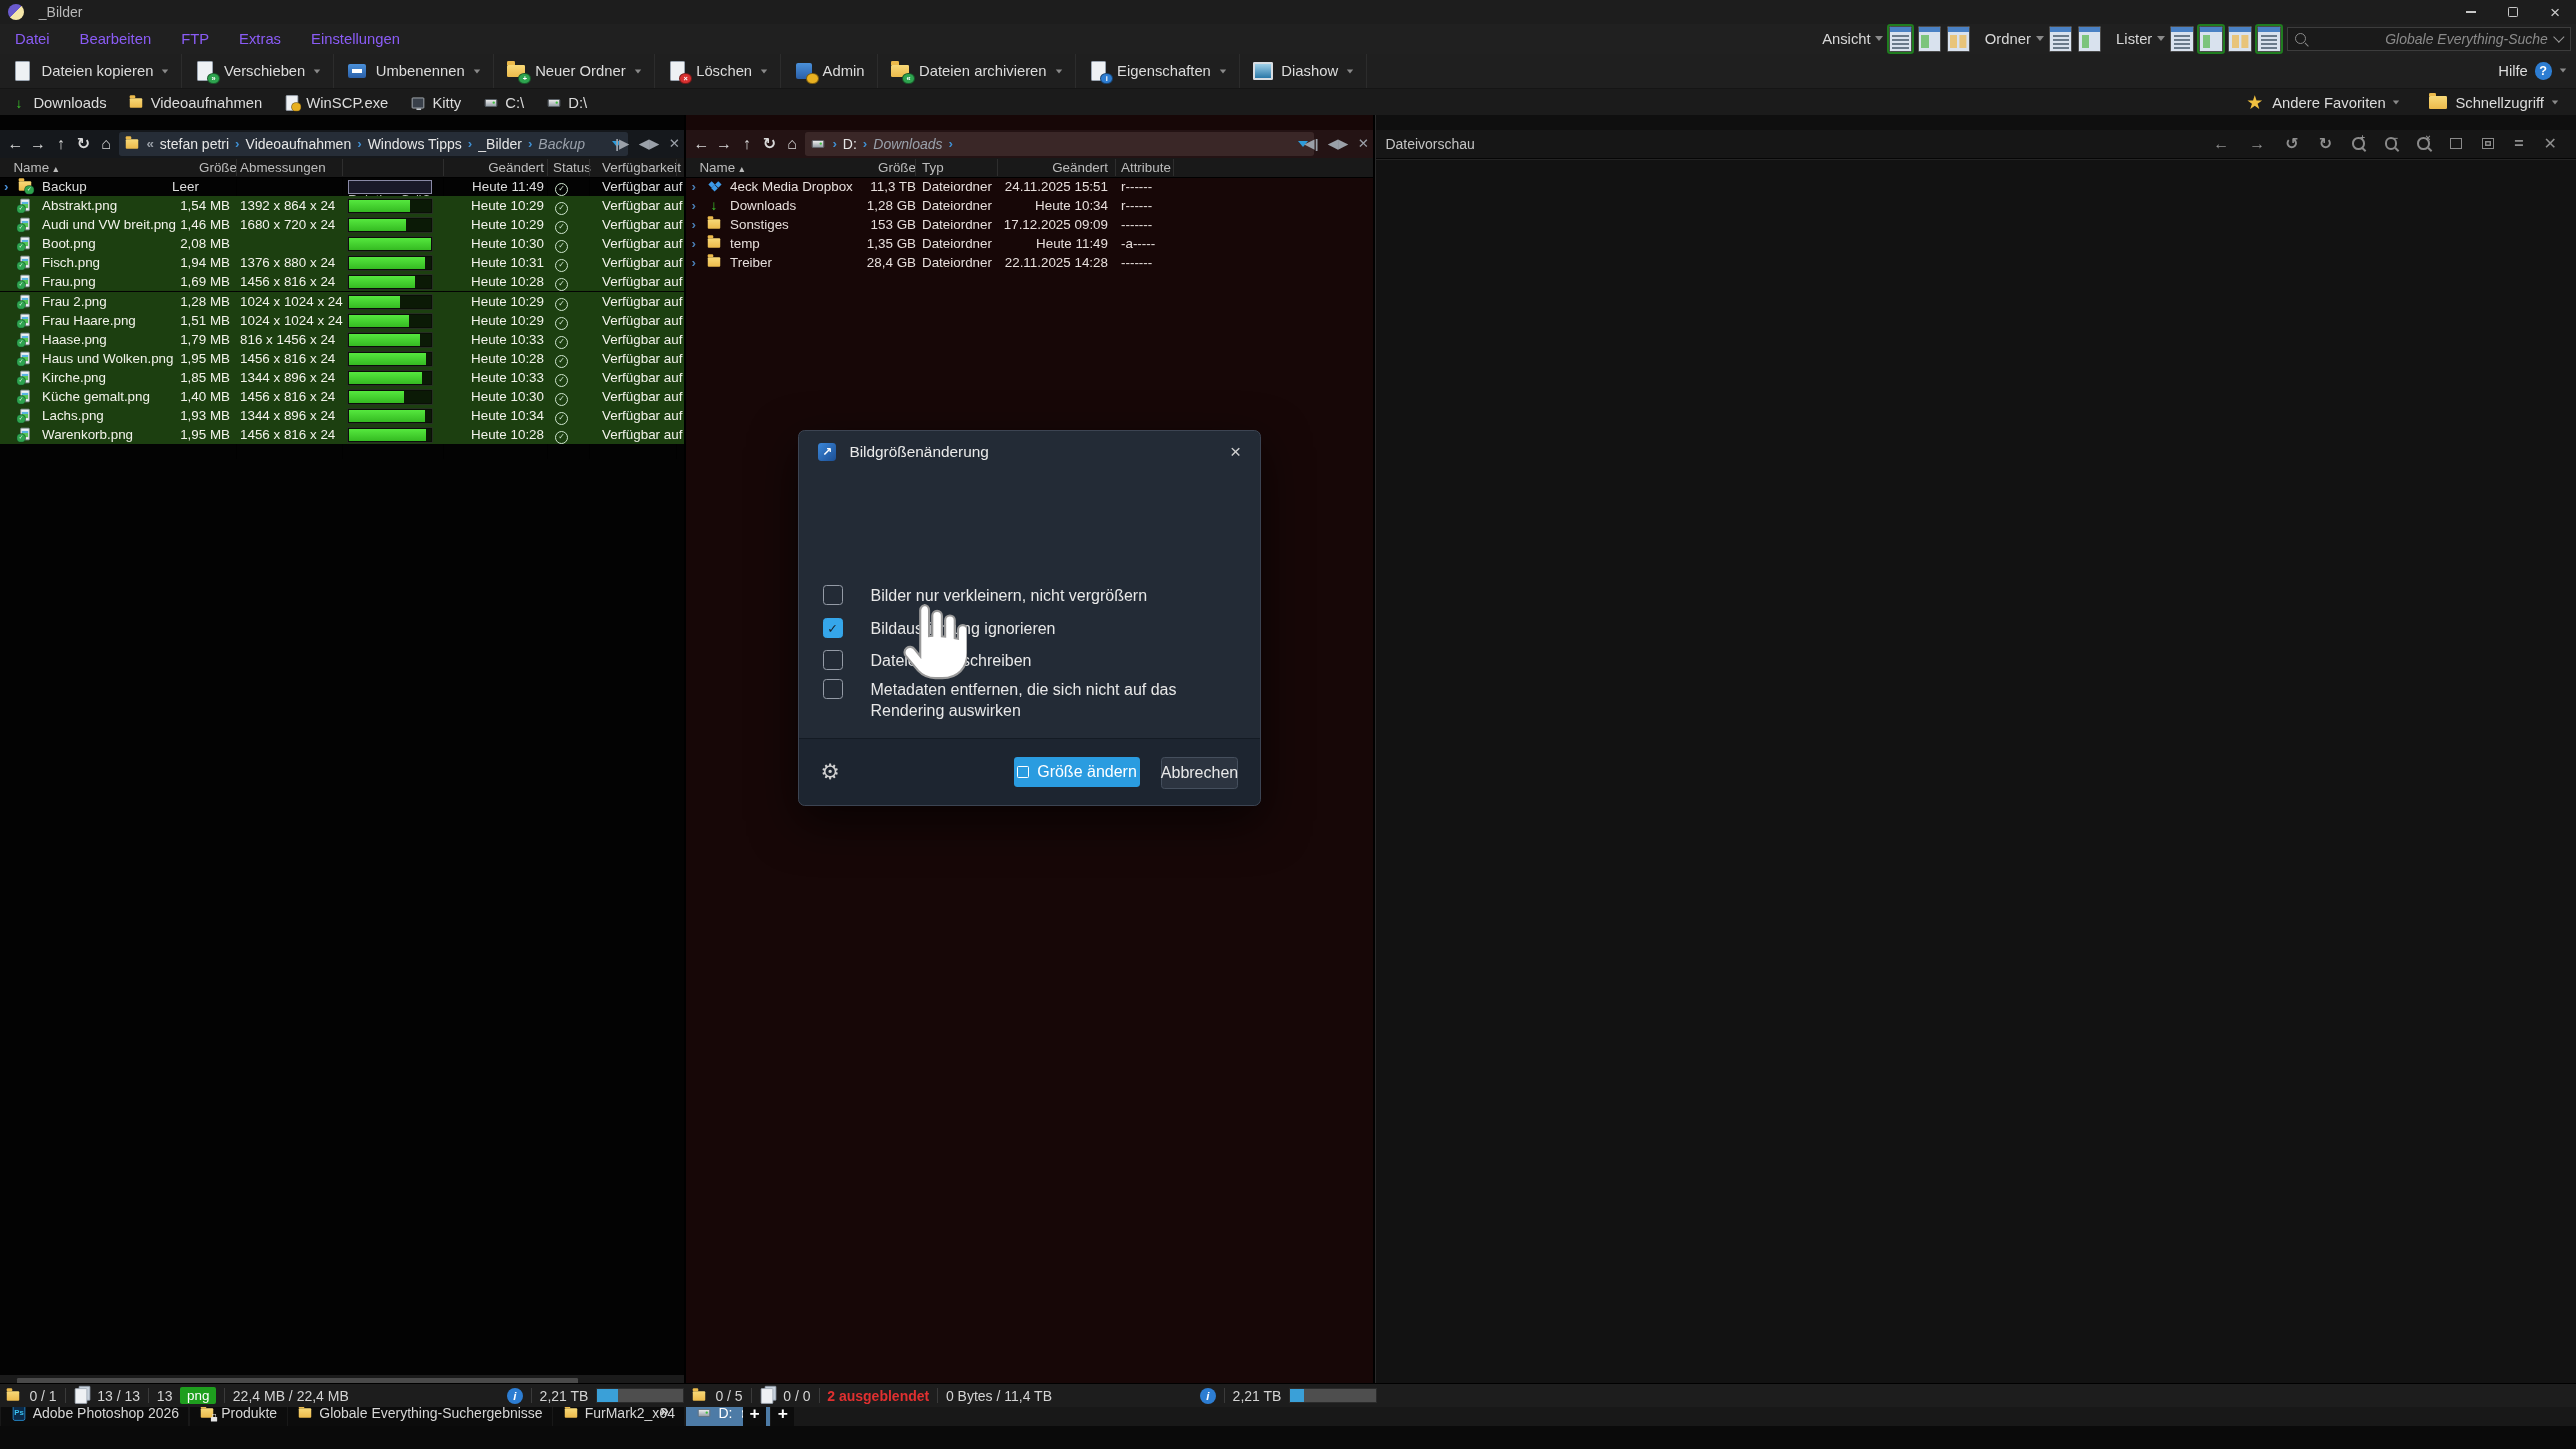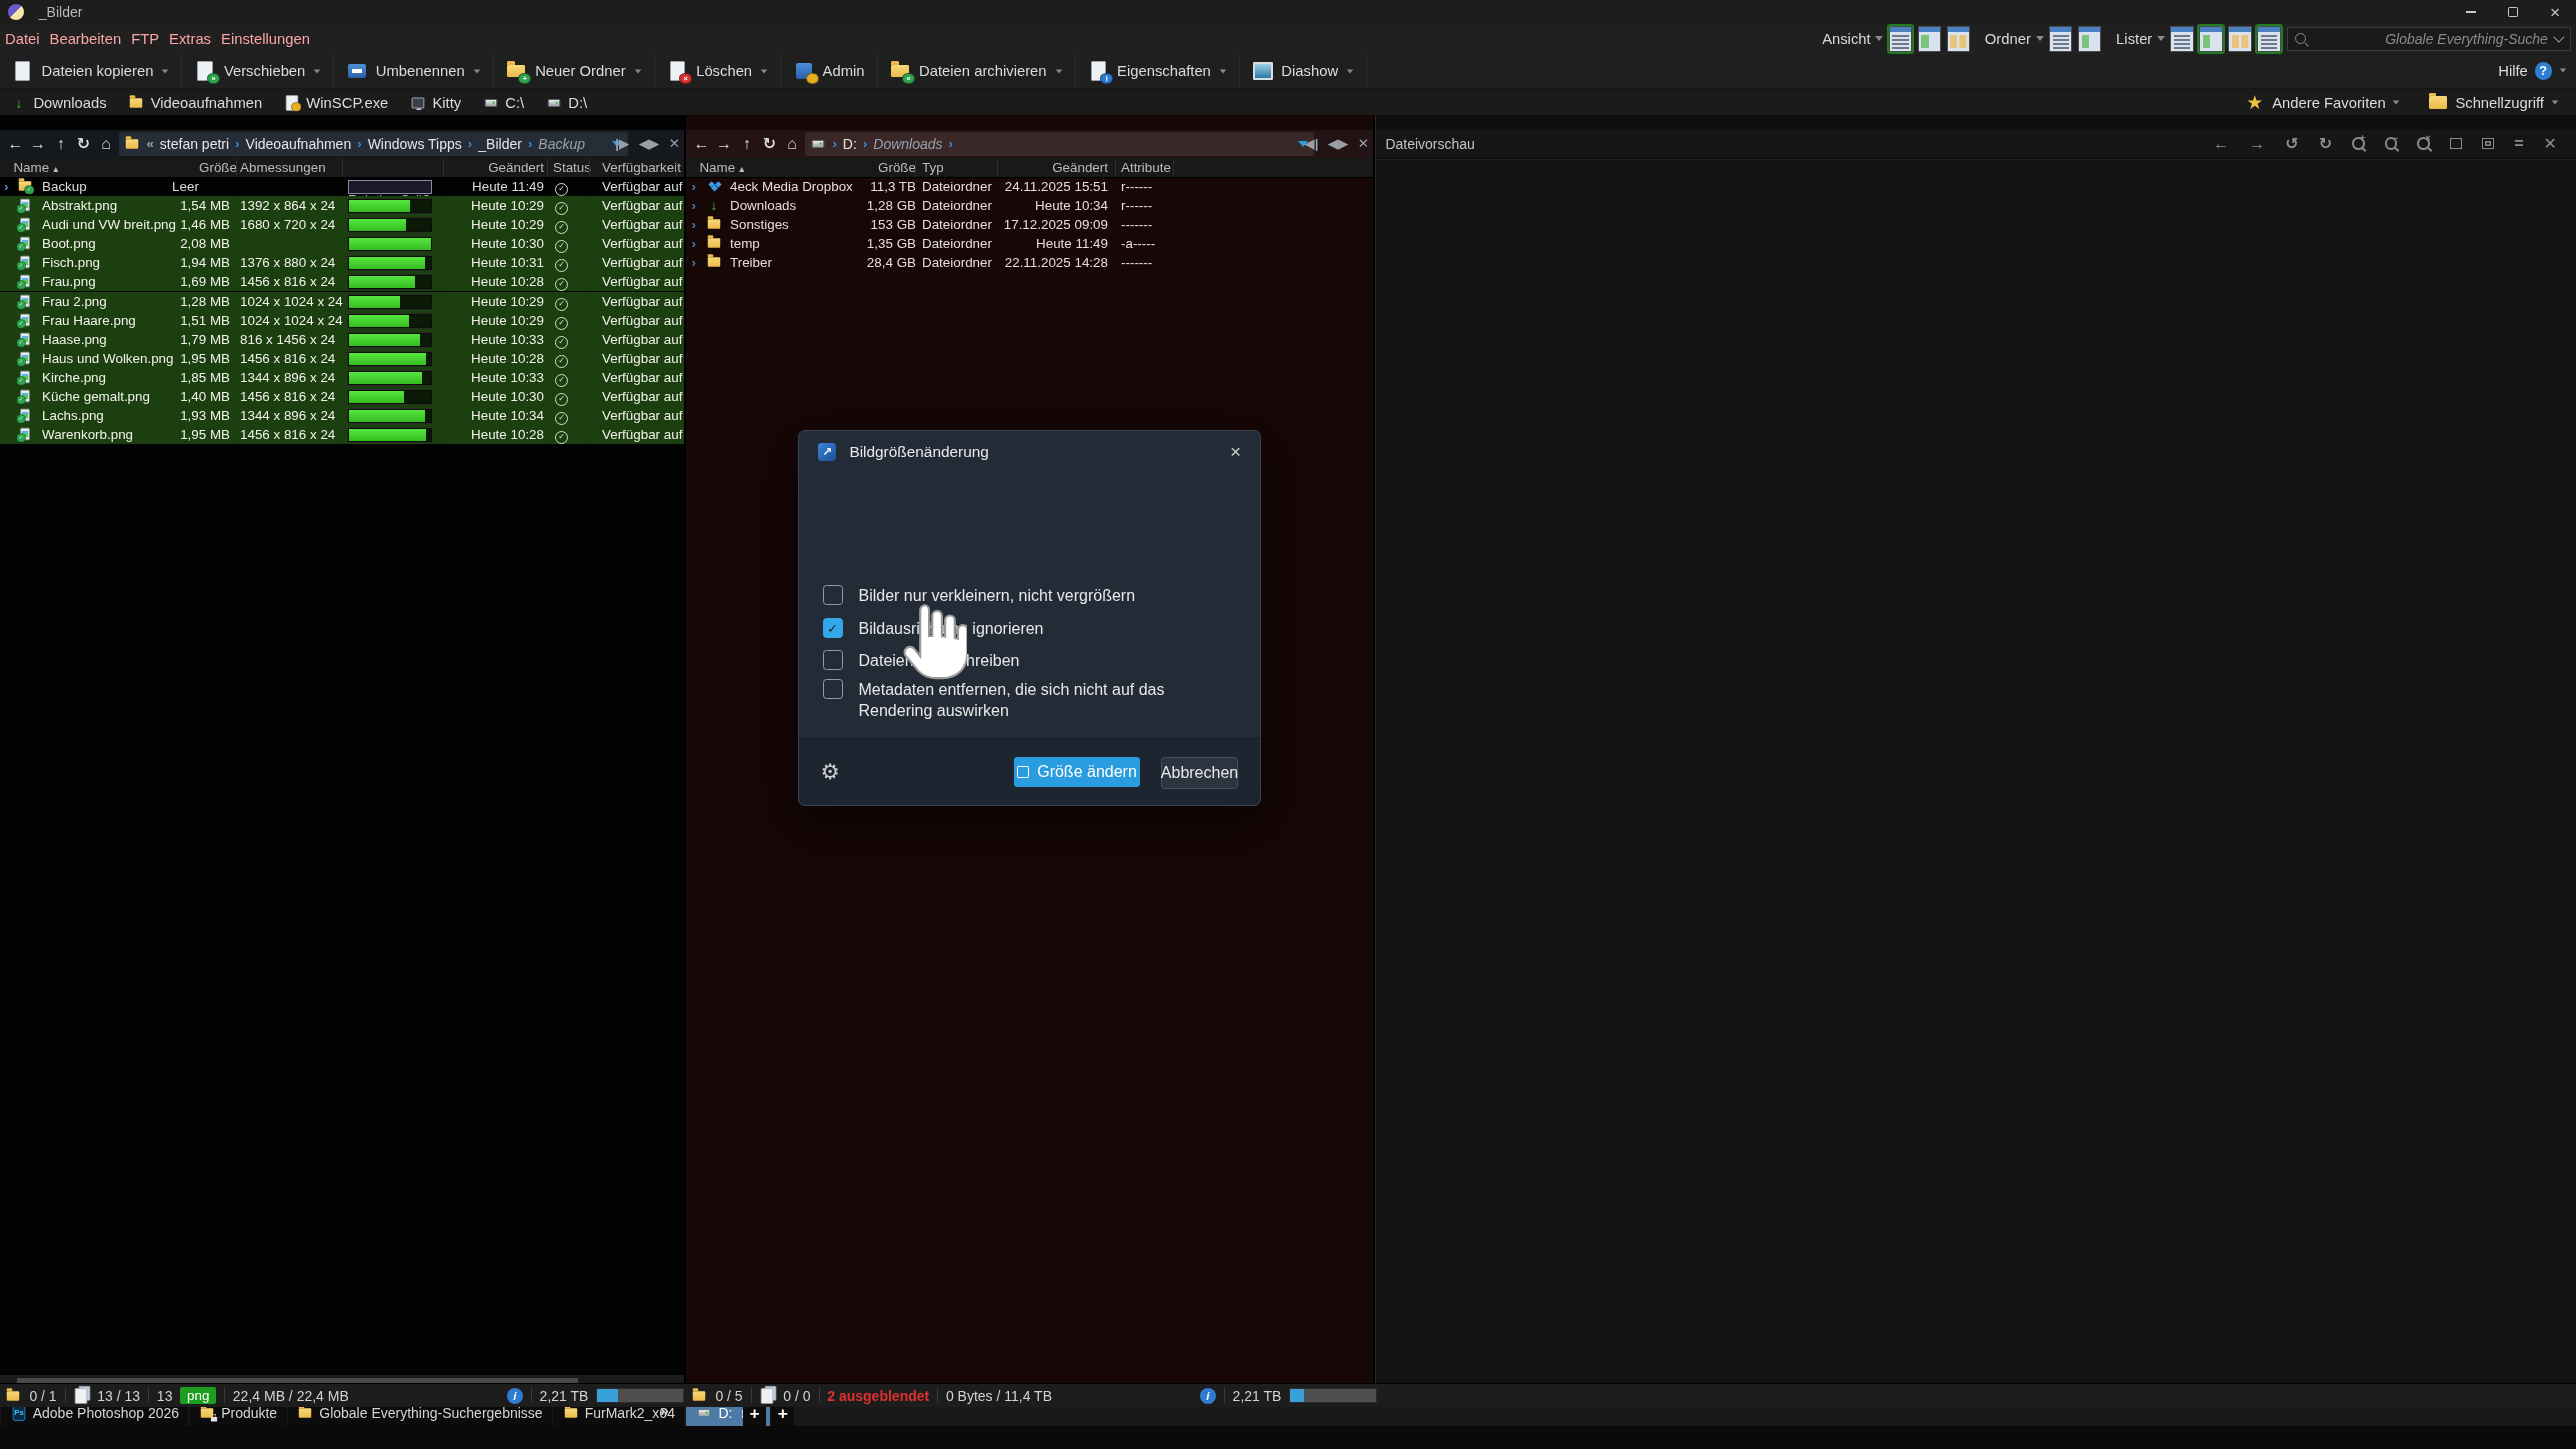--- a/index.html
+++ b/index.html
@@ -12,21 +12,21 @@
   .app-icon{width:16px;height:16px;border-radius:50%;margin-left:8px;
             background:linear-gradient(135deg,#6a5acd 48%,#f5e6a8 48%);}
   #win-title{margin-left:14.8px;font-size:14px;color:#b8b8b8;}
   #win-controls{position:absolute;right:0;top:0;height:24px;display:flex;}
   .wb{width:42px;height:24px;display:flex;align-items:center;justify-content:center;color:#c8c8c8;}
   .wb-min i{display:block;width:10.7px;height:1.3px;background:#c8c8c8;}
   .wb-max i{display:block;width:8.7px;height:8.7px;border:1.3px solid #c8c8c8;border-radius:1.3px;}
   .wb-close{font-size:17.4px;}
   
   #menubar{left:0;top:24px;width:2576px;height:29.5px;background:#202020;display:flex;align-items:center;border-bottom:0.7px solid #161616;}
-  .menu-item{padding:0 5px;font-size:14.8px;color:#fca5a5;}
+  .menu-item{padding:0 15px;font-size:14.8px;color:#8b5cf6;}
   #menu-right{position:absolute;right:5.4px;top:0;height:29.5px;display:flex;align-items:center;gap:6.7px;}
   .grp-label{font-size:14.8px;color:#d8d8d8;display:flex;align-items:center;gap:4.7px;margin-left:9.4px;}
   .caret{width:0;height:0;border-left:4.7px solid transparent;border-right:4.7px solid transparent;border-top:5.4px solid #8a8a8a;display:inline-block;}
   .mini{width:21.5px;height:24px;background:#d9e2ee;border:0.7px solid #4a4a4a;border-radius:1.3px;position:relative;}
   .mini::before{content:"";position:absolute;left:0;top:0;right:0;height:5.4px;background:#4a81c4;}
   .mini.v2::after{content:"";position:absolute;left:2.7px;top:8px;width:7.4px;bottom:2.7px;background:#7cc47c;}
   .mini.v3::after{content:"";position:absolute;left:2.7px;top:8px;width:6.7px;bottom:2.7px;background:#e8c47a;box-shadow:9.4px 0 0 #e8c47a;}
   .mini.v1::after{content:"";position:absolute;left:2.7px;top:8.7px;right:2.7px;height:1.3px;background:#6a7a8a;
      box-shadow:0 4px 0 #6a7a8a,0 8px 0 #6a7a8a,0 12px 0 #6a7a8a;}
   .mini.active{outline:2.7px solid #1f7d1f;}
@@ -151,21 +151,21 @@
   .dlg-title{position:absolute;left:0;top:0;right:0;height:42px;display:flex;align-items:center;padding:0 19px;gap:13.4px;}
   .dlg-appico{width:18px;height:18px;border-radius:3.4px;background:linear-gradient(135deg,#3a86d8,#1c4f94);color:#fff;
               font-size:12px;font-weight:bold;display:flex;align-items:center;justify-content:center;}
   .dlg-title .t{font-size:15.4px;color:#eaeaea;}
   .dlg-close{margin-left:auto;font-size:19px;color:#cfcfcf;}
   .dlg-card{position:absolute;left:23.5px;top:56px;width:414px;height:56px;background:#2c3544;border-radius:4px;}
   .dlg-card .nm{position:absolute;left:17px;top:8px;font-size:17px;font-weight:bold;color:#fff;}
   .dlg-card .dt{position:absolute;left:17px;top:31px;font-size:17px;color:#e4e4e4;}
   .dlg-card .chev{position:absolute;right:16px;top:24px;border-color:#cfcfcf;}
   .dlg-checks{position:absolute;left:23.5px;top:145px;right:20px;}
-  .chk-row{position:absolute;left:0;display:flex;gap:16px;align-items:flex-start;}
+  .chk-row{position:absolute;left:0;display:flex;gap:28px;align-items:flex-start;}
   .cbox{width:18px;height:18px;border:1.3px solid #949ba6;border-radius:3.4px;background:transparent;flex:none;
         display:flex;align-items:center;justify-content:center;font-size:12.7px;font-weight:bold;color:#17222e;}
   .cbox.on{background:#35a6ea;border-color:#35a6ea;}
   .chk-lbl{font-size:16px;color:#e8e8e8;line-height:21px;max-width:386px;}
   .dlg-footer{position:absolute;left:0;right:0;bottom:0;height:66px;background:#1d2530;border-top:0.7px solid #141b24;border-radius:0 0 6.7px 6.7px;}
   .gear{position:absolute;left:21.5px;top:20px;font-size:21.5px;color:#d0d0d0;}
   .btn{position:absolute;top:18px;height:30px;border-radius:3.4px;display:flex;align-items:center;justify-content:center;gap:8px;font-size:16px;}
   .btn-primary{left:215px;width:126px;background:#2a9ce0;color:#fff;}
   .btn-primary .bicon{width:10px;height:10px;border:1.3px solid #fff;border-radius:1.3px;}
   .btn-cancel{left:362px;width:75px;background:#2c3440;border:0.7px solid #454f5d;color:#e8e8e8;}

